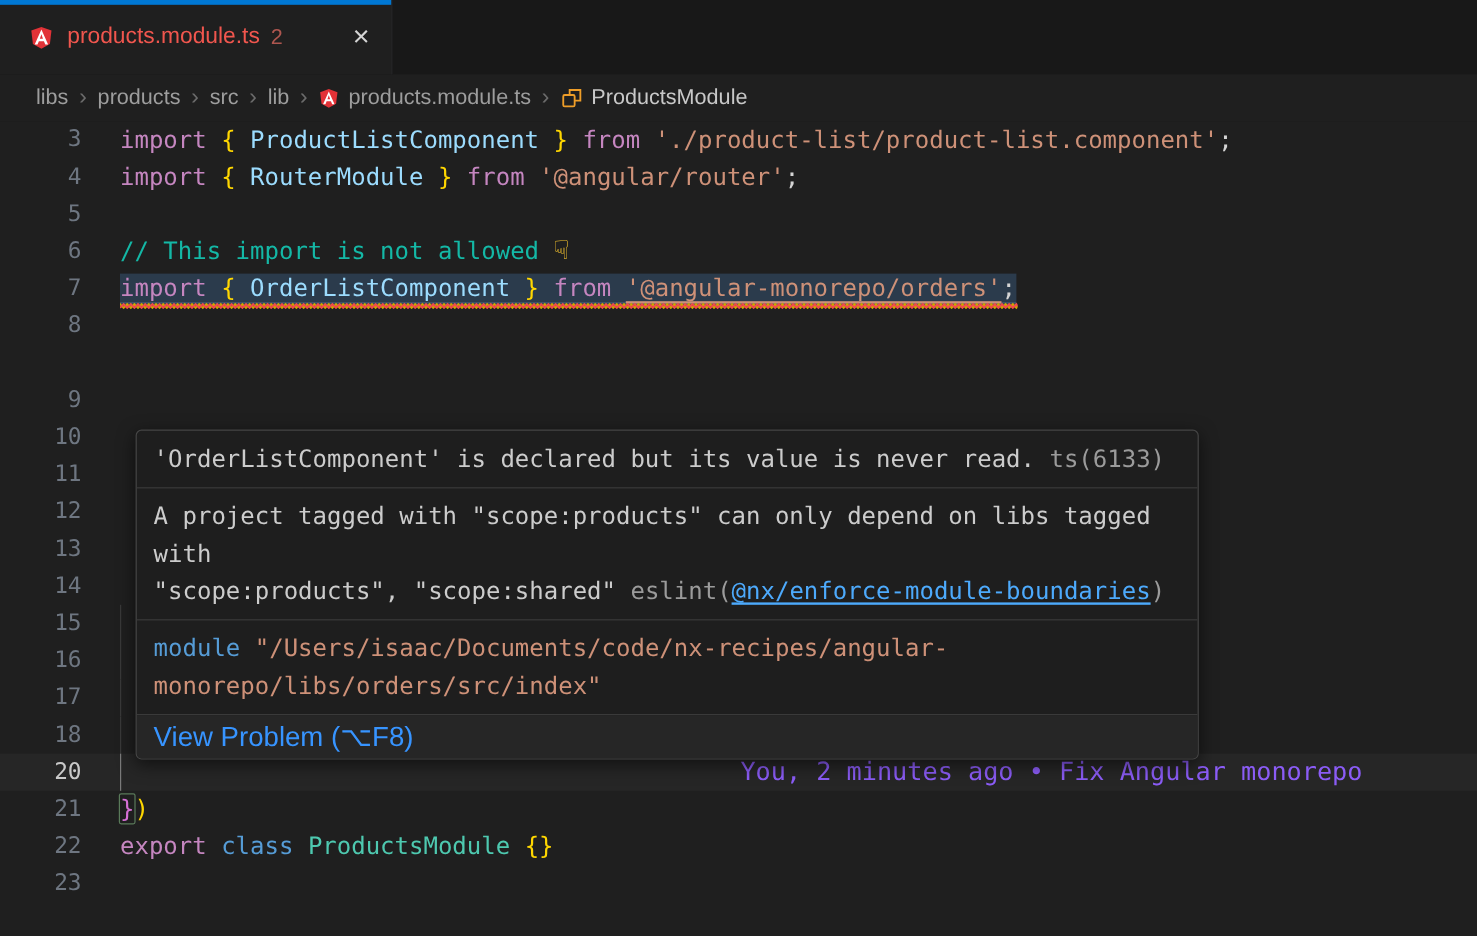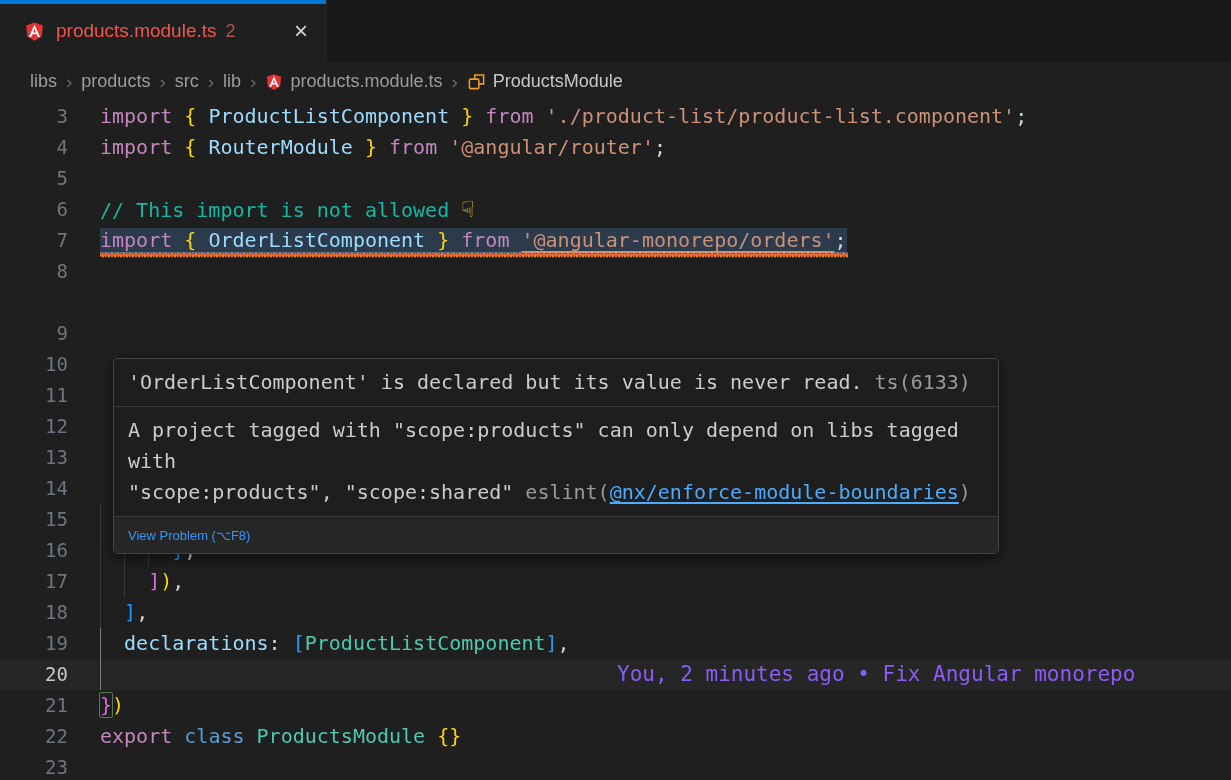--- a/index.html
+++ b/index.html
@@ -57,21 +57,21 @@
   
   .popup { position:absolute; left:113px; top:257px; width:886px; z-index:10;
            background:#1e1e1e; border:1px solid #454545; border-radius:5px;
            box-shadow:0 4px 14px rgba(0,0,0,.55); overflow:hidden;
            font-family:"DejaVu Sans Mono",monospace; font-size:20px; line-height:31px; color:#cccccc; }
   .pp-sec { padding:8px 14px; border-bottom:1px solid #3a3a3a; }
   .pp-dim { color:#9b9b9b; }
   .pp-link { color:#4daafc; text-decoration:underline; text-underline-offset:3px; cursor:pointer; }
   .pp-actions { height:36px; display:flex; align-items:center; gap:36px; padding:0 14px;
                 background:#262626; font-family:"Liberation Sans","DejaVu Sans",sans-serif;
-                font-size:13px; color:#3794ff;text-align:right; }
+                font-size:23px; color:#3794ff;text-align:right; }
   .pp-action { cursor:pointer; }
 </style>
 </head>
 <body>
 
 <div class="app">
 
   <div class="tabbar">
     <div class="tab">
       <span class="bc-icon">
@@ -184,25 +184,20 @@
           <span class="ln">17</span>
           <i class="guide" style="left: calc(0ch + 100px);"></i>
           <i class="guide" style="left: calc(2ch + 100px);"></i>
           <span class="code" style="padding-left: 4ch;"><span class="bp">]</span><span class="bg">)</span><span class="pl">,</span></span>
         </div>
         <div class="row">
           <span class="ln">18</span>
           <i class="guide" style="left: calc(0ch + 100px);"></i>
           <span class="code" style="padding-left: 2ch;"><span class="bb">]</span><span class="pl">,</span></span>
         </div>
-        <div class="row">
-          <span class="ln">19</span>
-          <i class="guide act" style="left: calc(0ch + 100px);"></i>
-          <span class="code" style="padding-left: 2ch;"><span class="pr">declarations</span><span class="pl">: </span><span class="bb">[</span><span class="ty">ProductListComponent</span><span class="bb">]</span><span class="pl">,</span></span>
-        </div>
         <div class="row cur">
           <span class="ln">20</span>
           <i class="guide act" style="left: calc(0ch + 100px);"></i>
           <span class="blame">You, 2 minutes ago • Fix Angular monorepo</span>
         </div>
         <div class="row">
           <span class="ln">21</span>
           <span class="code" style="padding-left: 0ch;"><span class="bp mt">}</span><span class="bg">)</span></span>
         </div>
         <div class="row">
@@ -216,19 +211,23 @@
       </div>
 
     <div class="popup">
       <div class="pp-sec">
         <span>'OrderListComponent' is declared but its value is never read.</span><span class="pp-dim"> ts(6133)</span>
       </div>
       <div class="pp-sec">
         <div>A project tagged with "scope:products" can only depend on libs tagged with</div>
         <div><span>"scope:products", "scope:shared" </span><span class="pp-dim">eslint(</span><a class="pp-link">@nx/enforce-module-boundaries</a><span class="pp-dim">)</span></div>
       </div>
+      <div class="pp-sec">
+        <div><span class="kb">module</span><span class="pl"> </span><span class="st">"/Users/isaac/Documents/code/nx-recipes/angular-</span></div>
+        <div><span class="st">monorepo/libs/orders/src/index"</span></div>
+      </div>
       <div class="pp-actions">
         <span class="pp-action">View Problem (⌥F8)</span>
       </div>
     </div>
 
   </div>
 </div>
 
 </body></html>

